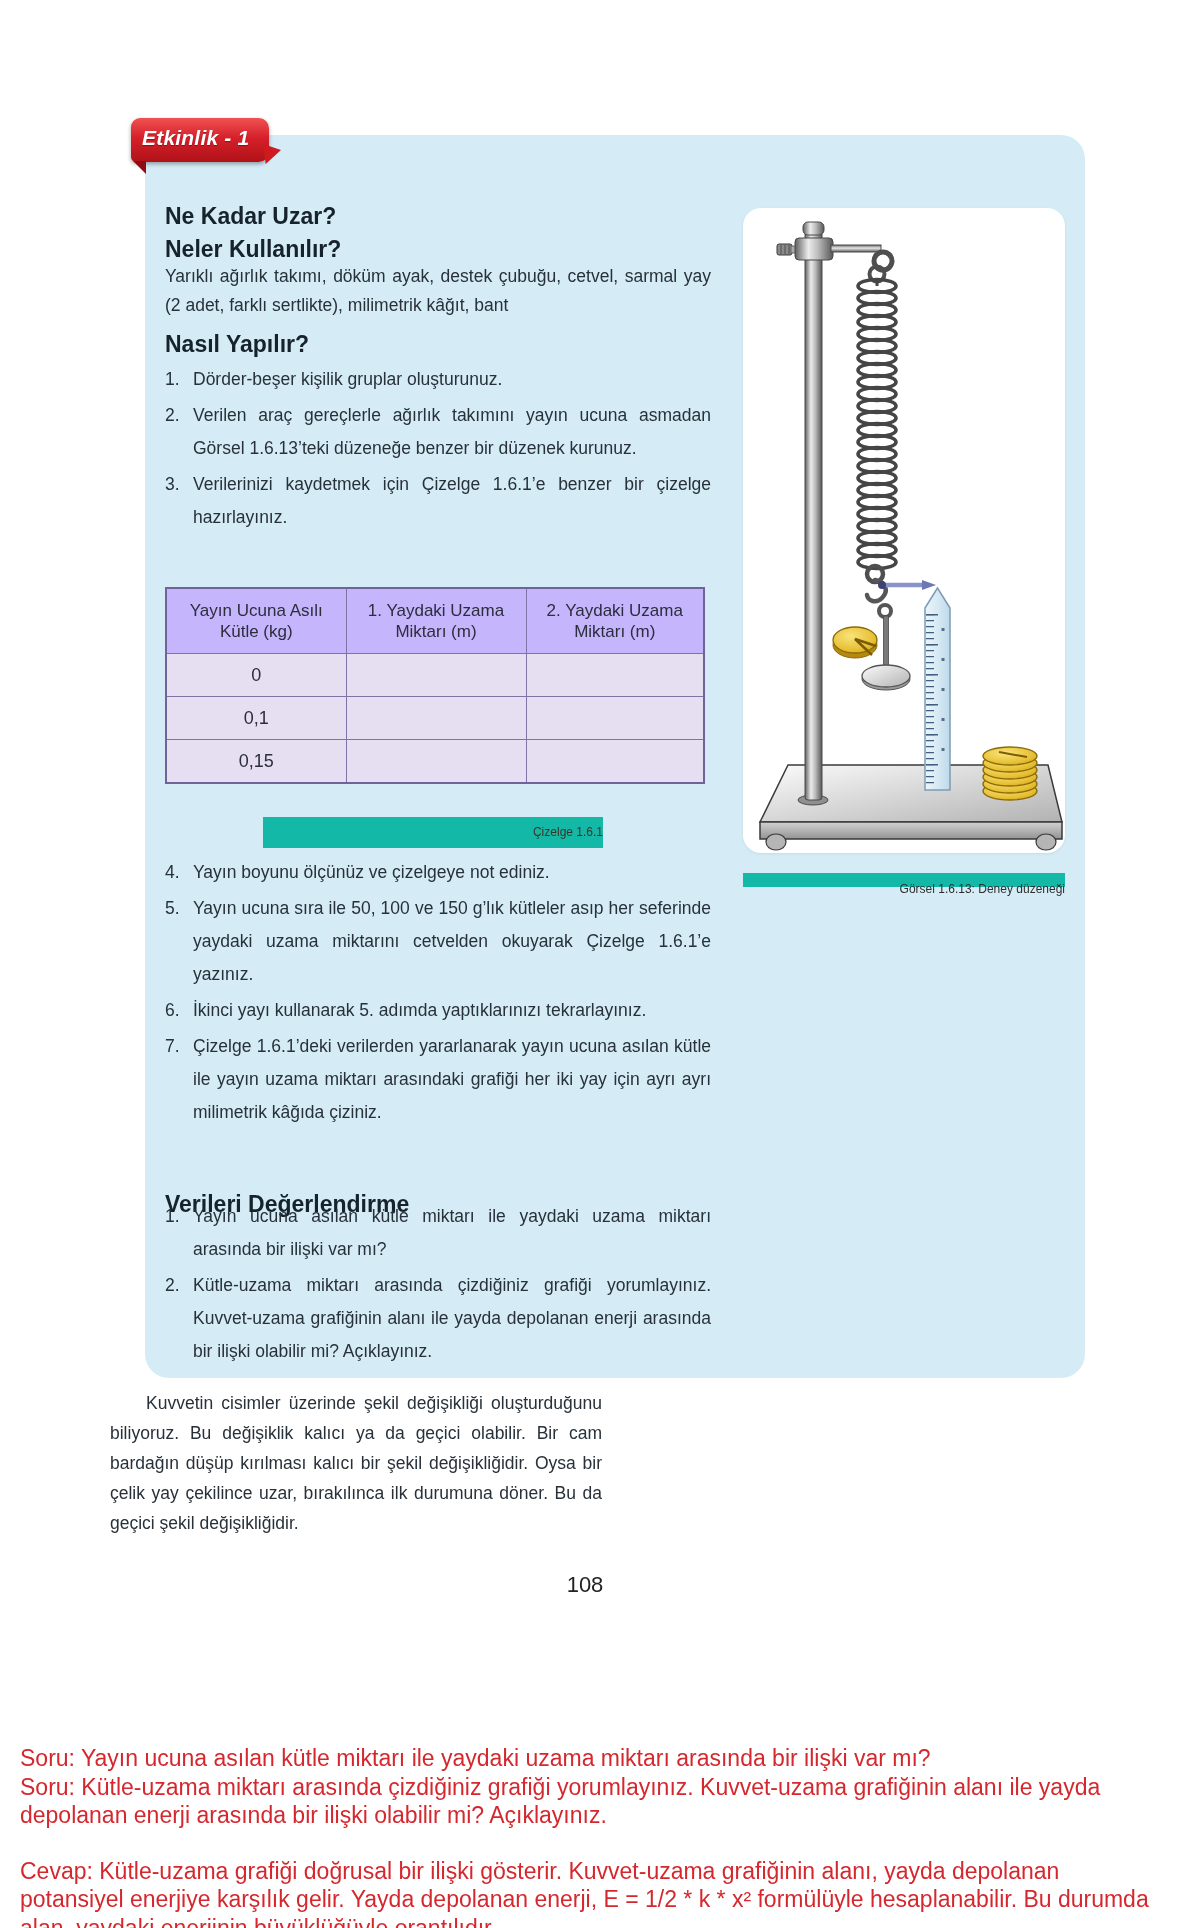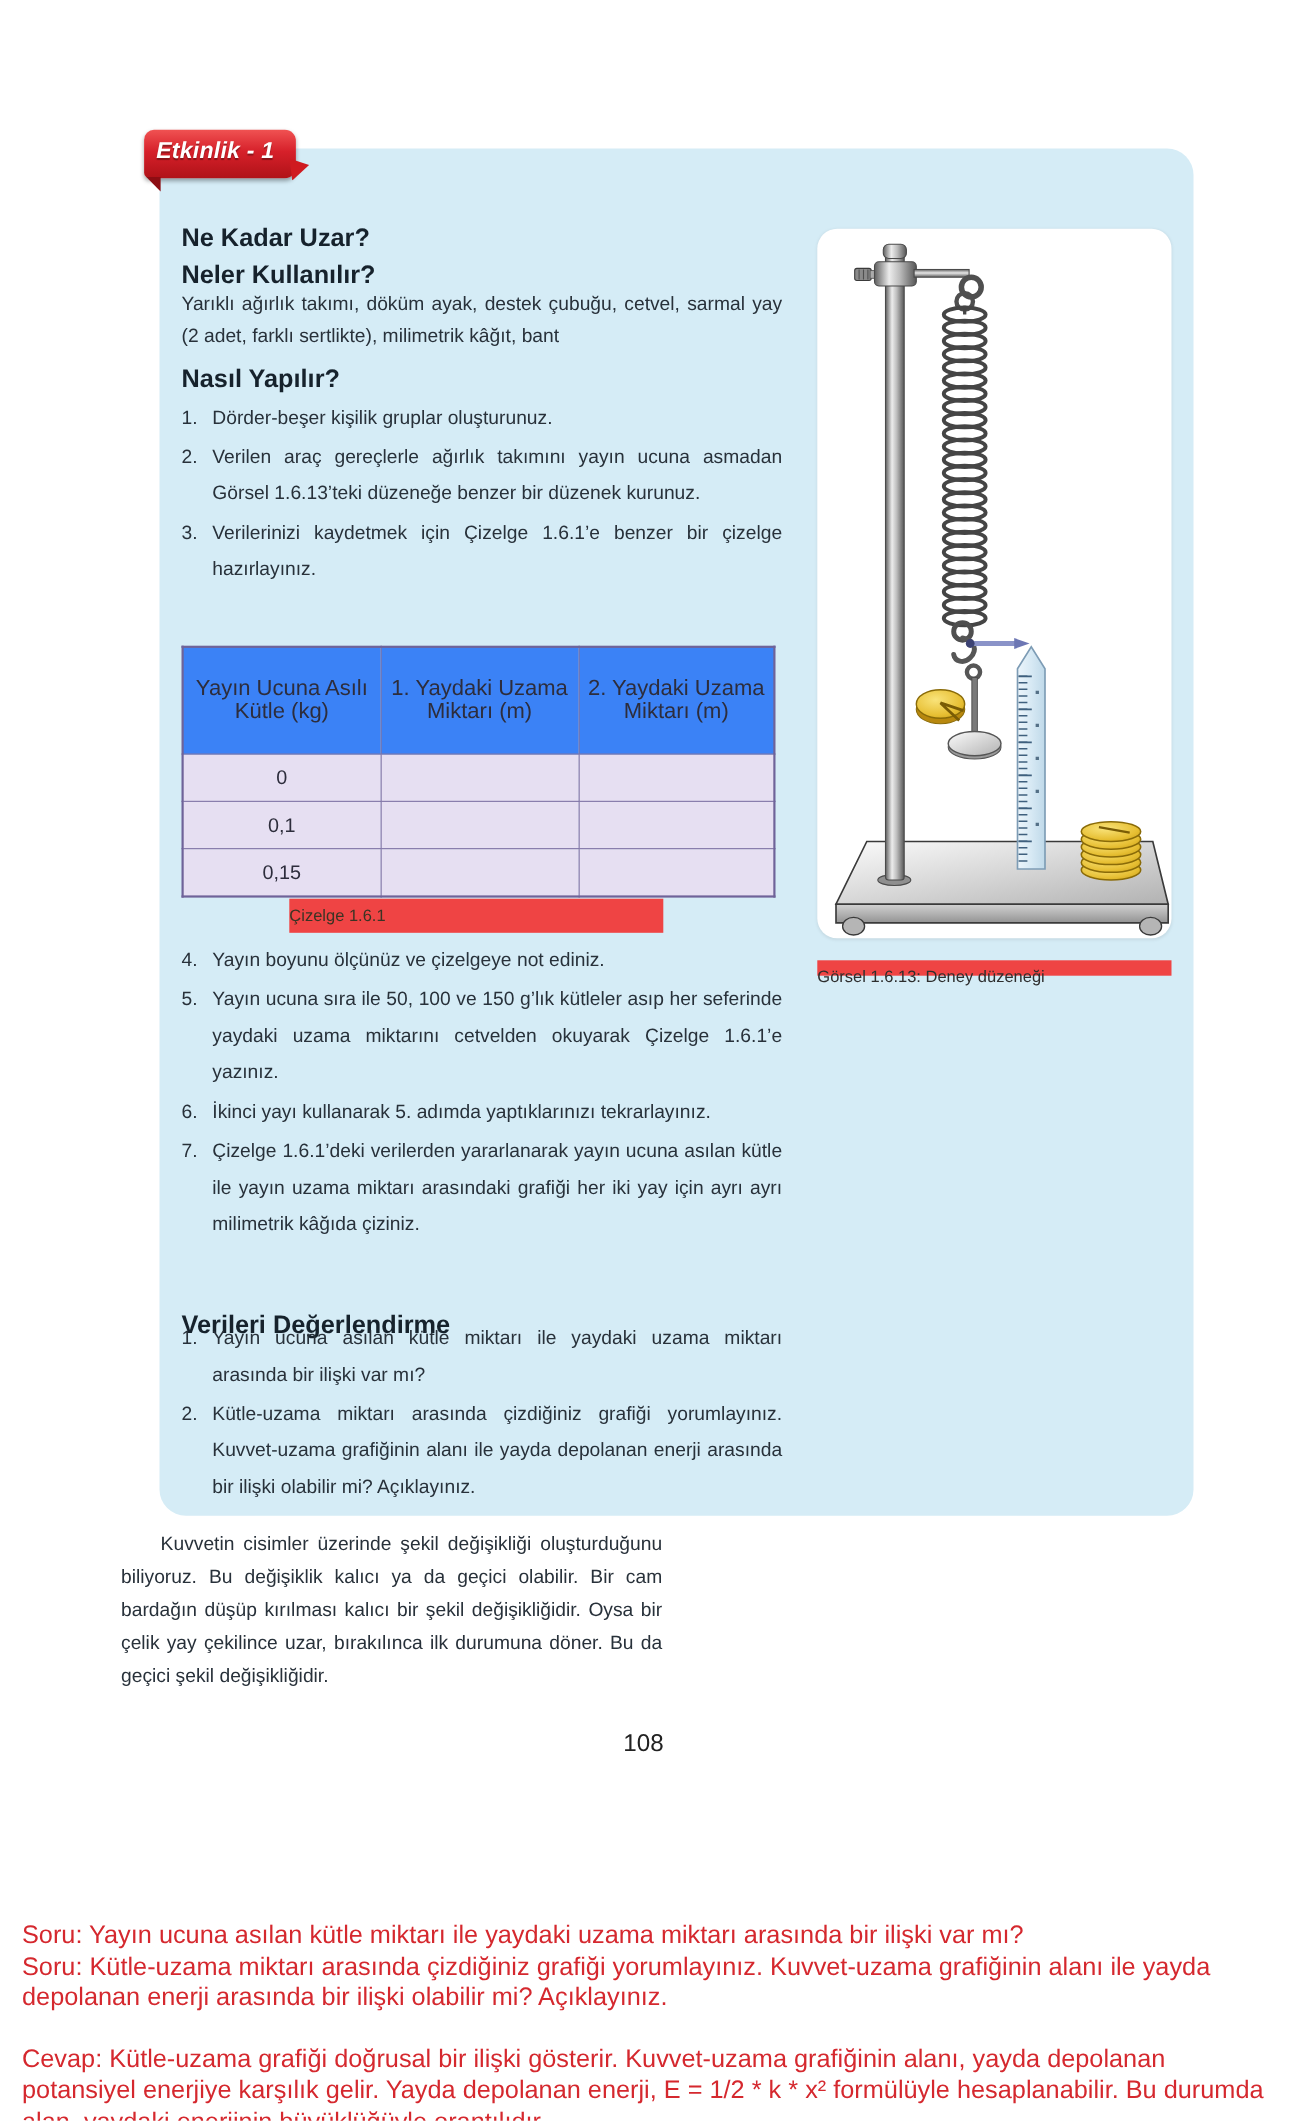--- a/index.html
+++ b/index.html
@@ -30,26 +30,26 @@
 
   .steps{font-size:17.5px;line-height:33px;color:#28313a;}
   .li{position:relative;padding-left:28px;text-align:justify;margin-bottom:3px;}
   .li .num{position:absolute;left:0;top:0;}
 
   
   .dtable{position:absolute;left:165px;top:587px;width:538px;z-index:2;
           border-collapse:collapse;table-layout:fixed;
           border:2.4px solid #6f6399;}
   .dtable th,.dtable td{border:1.6px solid #7f74a6;}
-  .dtable th{background:#3b82f6;font-weight:normal;font-size:20px;line-height:21px;
-             color:#2d2d3c;height:60px;vertical-align:middle;padding:18px 6px;}
+  .dtable th{background:#c4b5fd;font-weight:normal;font-size:17px;line-height:21px;
+             color:#2d2d3c;height:60px;vertical-align:middle;padding:2px 6px;}
   .dtable td{background:#e6dff2;height:40px;text-align:center;font-size:18px;color:#2d2d3c;}
 
-  .cap{position:absolute;background:#ef4444;text-align:left;z-index:2;
-       font-size:15px;color:#3a3424;}
+  .cap{position:absolute;background:#14b8a6;text-align:right;z-index:2;
+       font-size:12px;color:#3a3424;}
   .cap-table{left:263px;top:817px;width:340px;height:31px;line-height:31px;}
   .cap-figure{left:743px;top:873px;width:322px;height:14px;line-height:32px;color:#2e2e2e;}
 
   
   .figcard{position:absolute;left:743px;top:208px;width:322px;height:645px;
            background:#ffffff;border-radius:18px;z-index:2;box-shadow:0 1px 3px rgba(0,0,0,.08);}
 
   .closing{position:absolute;left:110px;top:1388px;width:492px;
            font-size:17.5px;line-height:30px;color:#28313a;text-align:justify;
            text-indent:36px;}

